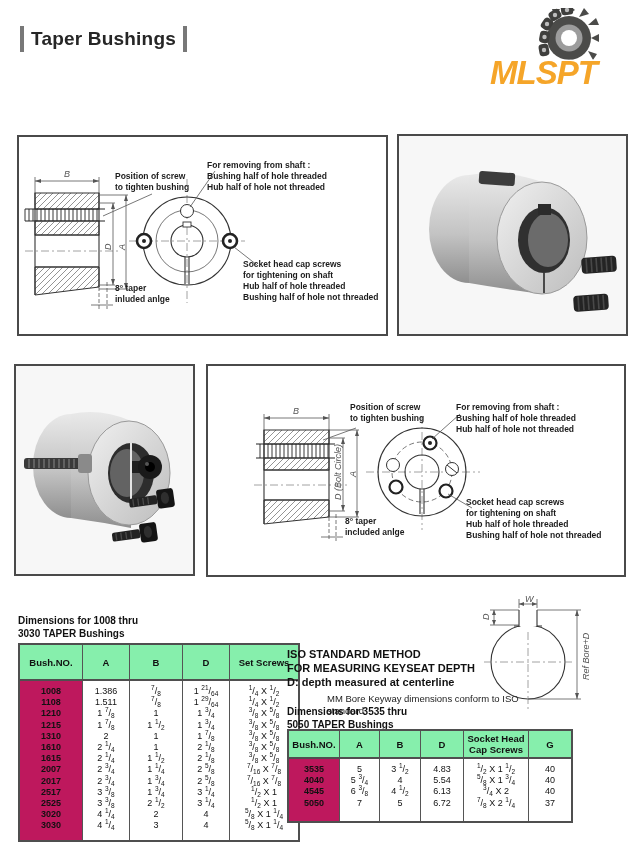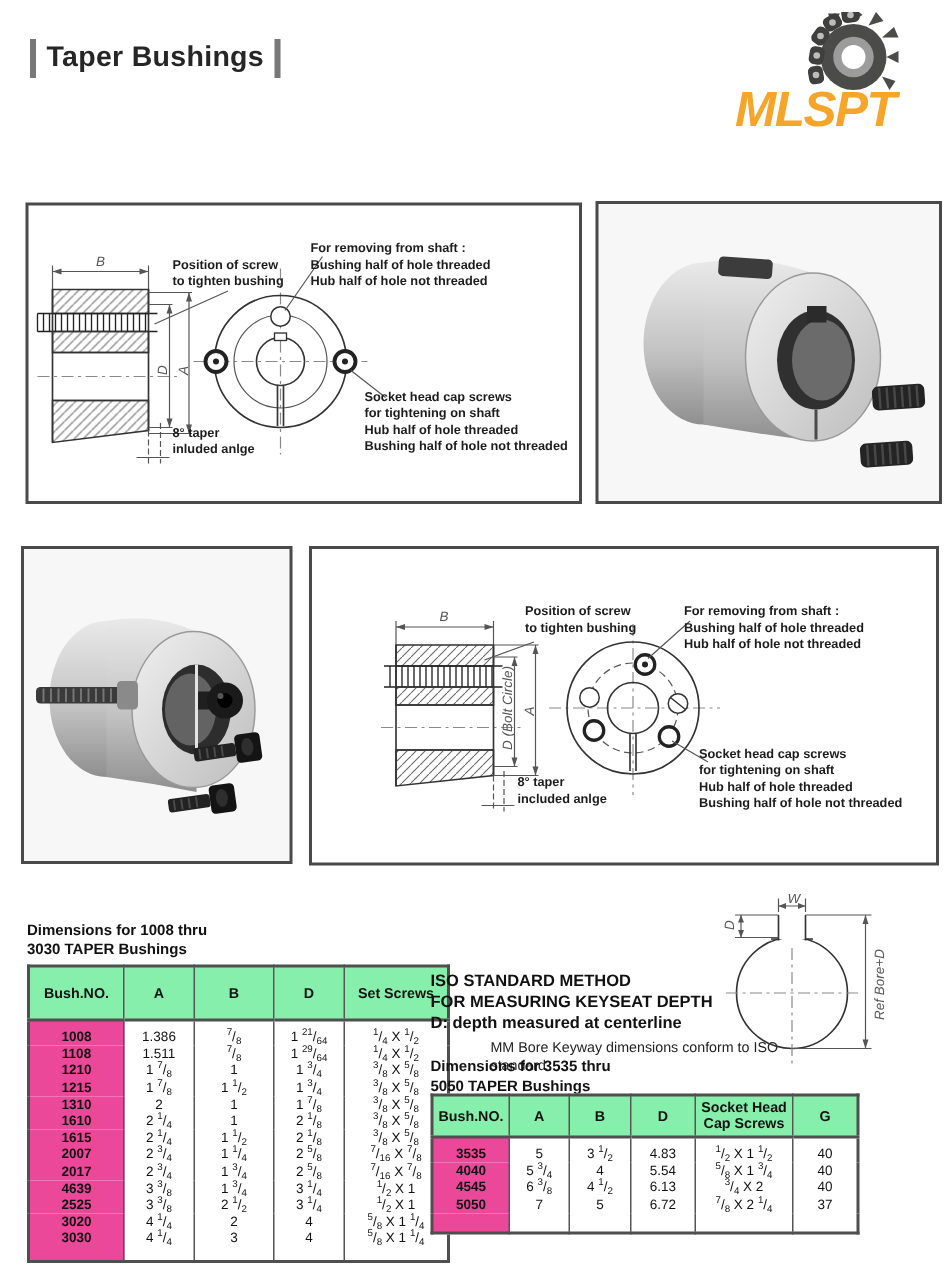--- a/index.html
+++ b/index.html
@@ -28,21 +28,21 @@
   .iso-sub{font-size:9.5px;font-weight:normal;margin-top:4px;color:#222;padding-left:40px;}
 
   table.dim{border-collapse:collapse;table-layout:fixed;background:#fff;
             border:2px solid #4f4f4f;font-size:9px;color:#111;}
   table.dim th{background:#86efac;border:1px solid #555;border-bottom:2px solid #4f4f4f;
                font-weight:bold;font-size:9.5px;text-align:center;vertical-align:middle;
                white-space:pre-line;padding:2px 1px;}
   table.dim td{border-left:1px solid #555;border-right:1px solid #555;border-top:none;
                border-bottom:none;text-align:center;padding:0 2px;line-height:11.2px;}
   .t1 td{line-height:11.3px;}
-  table.dim td.rowhead{background:#ec4899;font-weight:bold;}
+  table.dim td.rowhead{background:#be185d;font-weight:bold;}
   table.dim tbody tr:first-child td{padding-top:5px;}
   .t1{width:264px;}
   .t1 th:nth-child(1){width:60px}.t1 th:nth-child(2){width:44px}.t1 th:nth-child(3){width:50px}
   .t1 th:nth-child(4){width:44px}.t1 th:nth-child(5){width:66px}
   .t1 th{height:30px;}
   .t2{width:266px;}
   .t2 th:nth-child(1){width:48px}.t2 th:nth-child(2){width:37px}.t2 th:nth-child(3){width:38px}
   .t2 th:nth-child(4){width:40px}.t2 th:nth-child(5){width:62px}.t2 th:nth-child(6){width:40px}
   .t2 td{line-height:14.5px;}
   .t2 tbody tr:first-child td{padding-top:6px;}
@@ -426,21 +426,21 @@
           <td><sup>7</sup>/<sub>16</sub> X <sup>7</sup>/<sub>8</sub></td>
         </tr>
         <tr>
           <td class="rowhead">2017</td>
           <td>2 <sup>3</sup>/<sub>4</sub></td>
           <td>1 <sup>3</sup>/<sub>4</sub></td>
           <td>2 <sup>5</sup>/<sub>8</sub></td>
           <td><sup>7</sup>/<sub>16</sub> X <sup>7</sup>/<sub>8</sub></td>
         </tr>
         <tr>
-          <td class="rowhead">4639</td>
+          <td class="rowhead">2517</td>
           <td>3 <sup>3</sup>/<sub>8</sub></td>
           <td>1 <sup>3</sup>/<sub>4</sub></td>
           <td>3 <sup>1</sup>/<sub>4</sub></td>
           <td><sup>1</sup>/<sub>2</sub> X 1</td>
         </tr>
         <tr>
           <td class="rowhead">2525</td>
           <td>3 <sup>3</sup>/<sub>8</sub></td>
           <td>2 <sup>1</sup>/<sub>2</sub></td>
           <td>3 <sup>1</sup>/<sub>4</sub></td>

